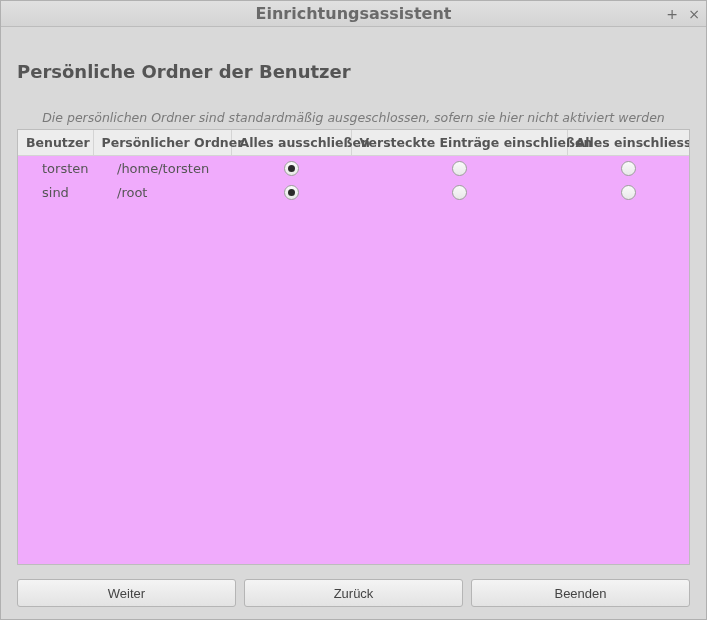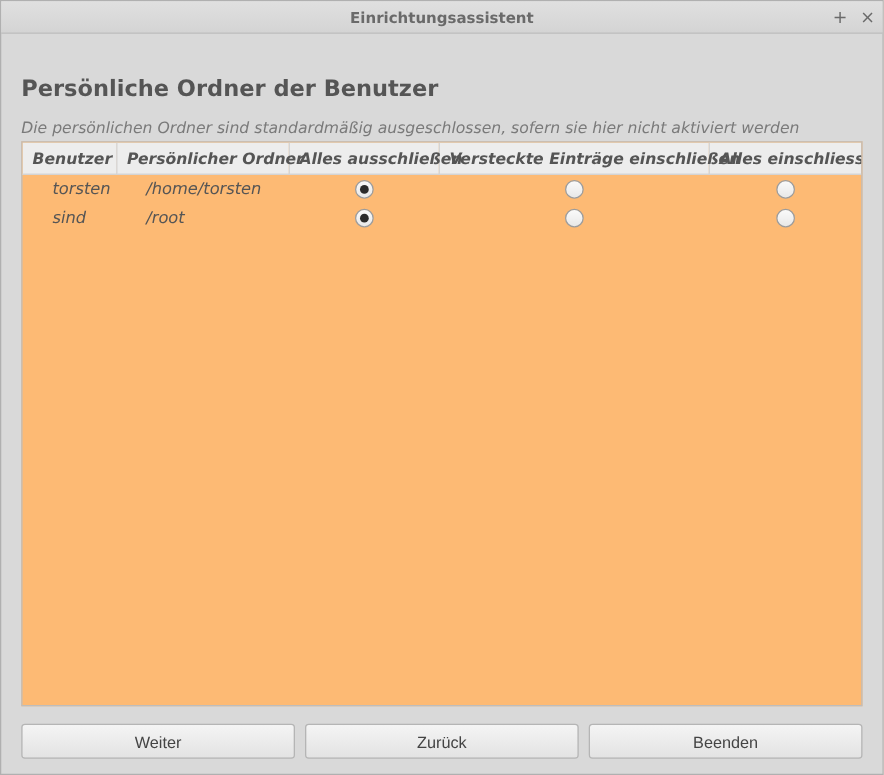--- a/index.html
+++ b/index.html
@@ -26,21 +26,21 @@
     display: flex;
     align-items: center;
     position: relative;
     padding: 0 6px;
   }
   .titlebar .title-text {
     flex: 1;
     text-align: center;
     font-weight: bold;
     color: #6a6a6a;
-    font-size: 12px;
+    font-size: 16px;
   }
   .win-controls {
     position: absolute;
     right: 4px; top: 0; bottom: 0;
     display: flex;
     align-items: center;
     gap: 6px;
   }
   .win-btn {
     width: 16px; height: 16px;
@@ -59,31 +59,31 @@
     flex-direction: column;
     overflow: hidden;
   }
   h1.page-title {
     margin: 20px 0 12px 0;
     font-size: 18px;
     font-weight: bold;
     color: #555;
   }
   p.desc {
-    margin: 0 0 4px 0;
+    margin: 16px 0 4px 0;
     font-style: italic;
     color: #7a7a7a;
     font-size: 12.5px;
+    text-align: center;
   }
   .table-wrap {
     flex: 1;
     border: 1px solid #bdbdbd;
-    background: #fdba74;
+    background: #f0abfc;
     overflow: hidden;
-    font-style: italic;
   }
   table.user-table {
     width: 100%;
     border-collapse: collapse;
     table-layout: fixed;
   }
   .user-table th {
     background: #ededed;
     border: 1px solid #d4d4d4;
     border-top: none;

